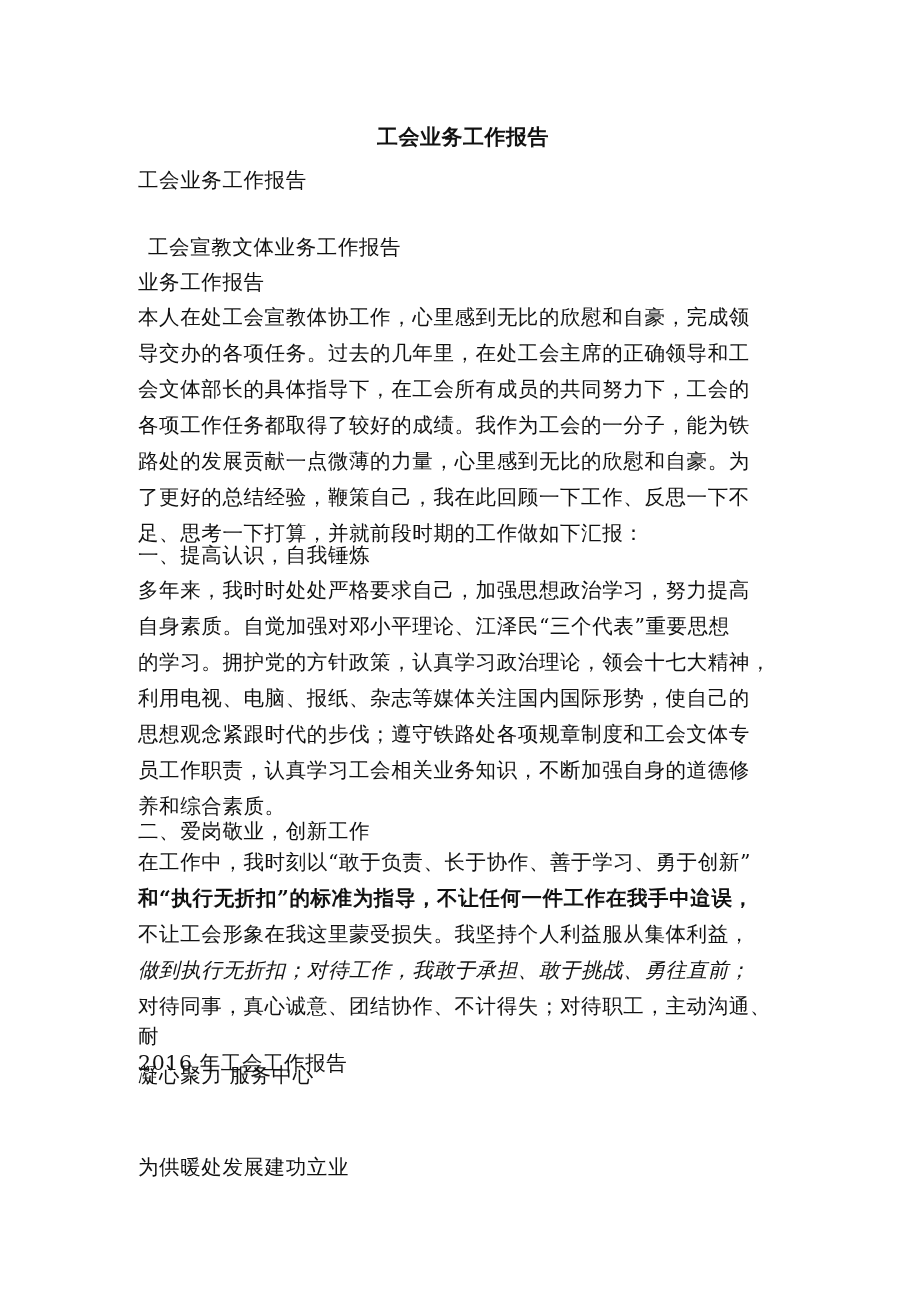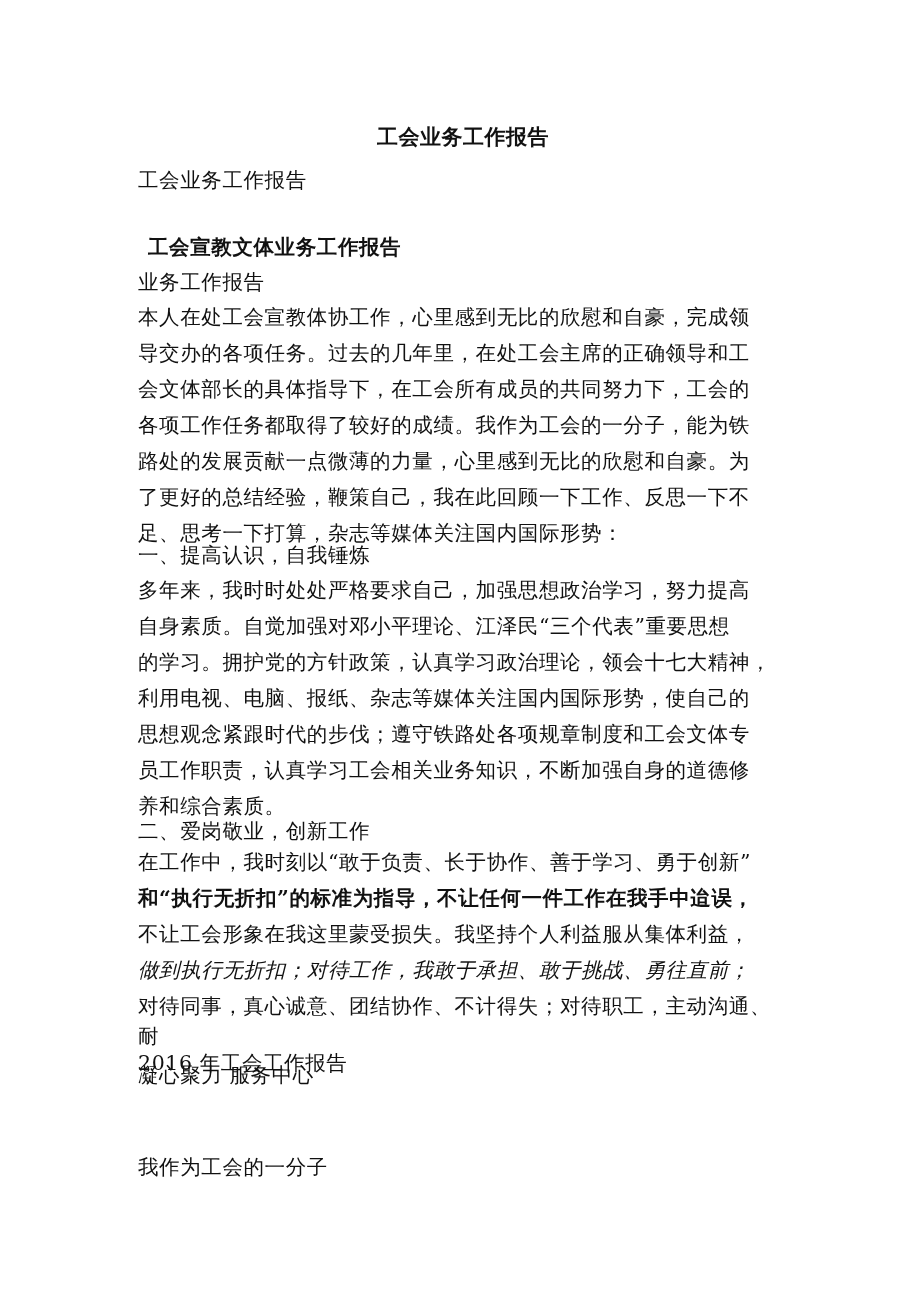--- a/index.html
+++ b/index.html
@@ -34,49 +34,49 @@
       font-family: "DejaVu Sans", "Liberation Sans", sans-serif;
     }
     .line {
       position: absolute;
       left: 0;
       font-size: 20.5px;
       line-height: 30px;
       white-space: nowrap;
       letter-spacing: 0.6px;
     }
-    .indent { padding-left: 10px; font-weight: bold; }
+    .indent { padding-left: 10px; }
   </style>
 </head>
 <body>
 
 <div class="page">
   <div class="doc-title">工会业务工作报告</div>
 
   <div class="line" style="top: 165px;">工会业务工作报告</div>
   <div class="line indent" style="top: 232px;">工会宣教文体业务工作报告</div>
   <div class="line" style="top: 267px; text-align: right;">业务工作报告</div>
   <div class="line" style="top: 302px;">本人在处工会宣教体协工作，心里感到无比的欣慰和自豪，完成领</div>
   <div class="line" style="top: 338px;">导交办的各项任务。过去的几年里，在处工会主席的正确领导和工</div>
   <div class="line" style="top: 374px;">会文体部长的具体指导下，在工会所有成员的共同努力下，工会的</div>
   <div class="line" style="top: 410px;">各项工作任务都取得了较好的成绩。我作为工会的一分子，能为铁</div>
   <div class="line" style="top: 446px;">路处的发展贡献一点微薄的力量，心里感到无比的欣慰和自豪。为</div>
   <div class="line" style="top: 482px;">了更好的总结经验，鞭策自己，我在此回顾一下工作、反思一下不</div>
-  <div class="line" style="top: 518px;">足、思考一下打算，杂志等媒体关注国内国际形势：</div>
+  <div class="line" style="top: 518px;">足、思考一下打算，并就前段时期的工作做如下汇报：</div>
   <div class="line" style="top: 540px;">一、提高认识，自我锤炼</div>
   <div class="line" style="top: 575px;">多年来，我时时处处严格要求自己，加强思想政治学习，努力提高</div>
   <div class="line" style="top: 611px;">自身素质。自觉加强对邓小平理论、江泽民“三个代表”重要思想</div>
   <div class="line" style="top: 647px;">的学习。拥护党的方针政策，认真学习政治理论，领会十七大精神，</div>
   <div class="line" style="top: 683px;">利用电视、电脑、报纸、杂志等媒体关注国内国际形势，使自己的</div>
   <div class="line" style="top: 719px;">思想观念紧跟时代的步伐；遵守铁路处各项规章制度和工会文体专</div>
   <div class="line" style="top: 755px;">员工作职责，认真学习工会相关业务知识，不断加强自身的道德修</div>
   <div class="line" style="top: 791px;">养和综合素质。</div>
   <div class="line" style="top: 776px; margin-top: 40px;">二、爱岗敬业，创新工作</div>
   <div class="line" style="top: 847px;">在工作中，我时刻以“敢于负责、长于协作、善于学习、勇于创新”</div>
   <div class="line" style="top: 883px; font-weight: bold;">和“执行无折扣”的标准为指导，不让任何一件工作在我手中迨误，</div>
   <div class="line" style="top: 919px;">不让工会形象在我这里蒙受损失。我坚持个人利益服从集体利益，</div>
   <div class="line" style="top: 955px; font-style: italic;">做到执行无折扣；对待工作，我敢于承担、敢于挑战、勇往直前；</div>
   <div class="line" style="top: 991px;">对待同事，真心诚意、团结协作、不计得失；对待职工，主动沟通、</div>
   <div class="line" style="top: 1021px;">耐</div>
   <div class="line" style="top: 1048px;">2016 年工会工作报告</div>
   <div class="line" style="top: 1060px;">凝心聚力 服务中心</div>
-  <div class="line" style="top: 1152px;">我作为工会的一分子</div>
+  <div class="line" style="top: 1152px;">为供暖处发展建功立业</div>
 </div>
 
 </body></html>

